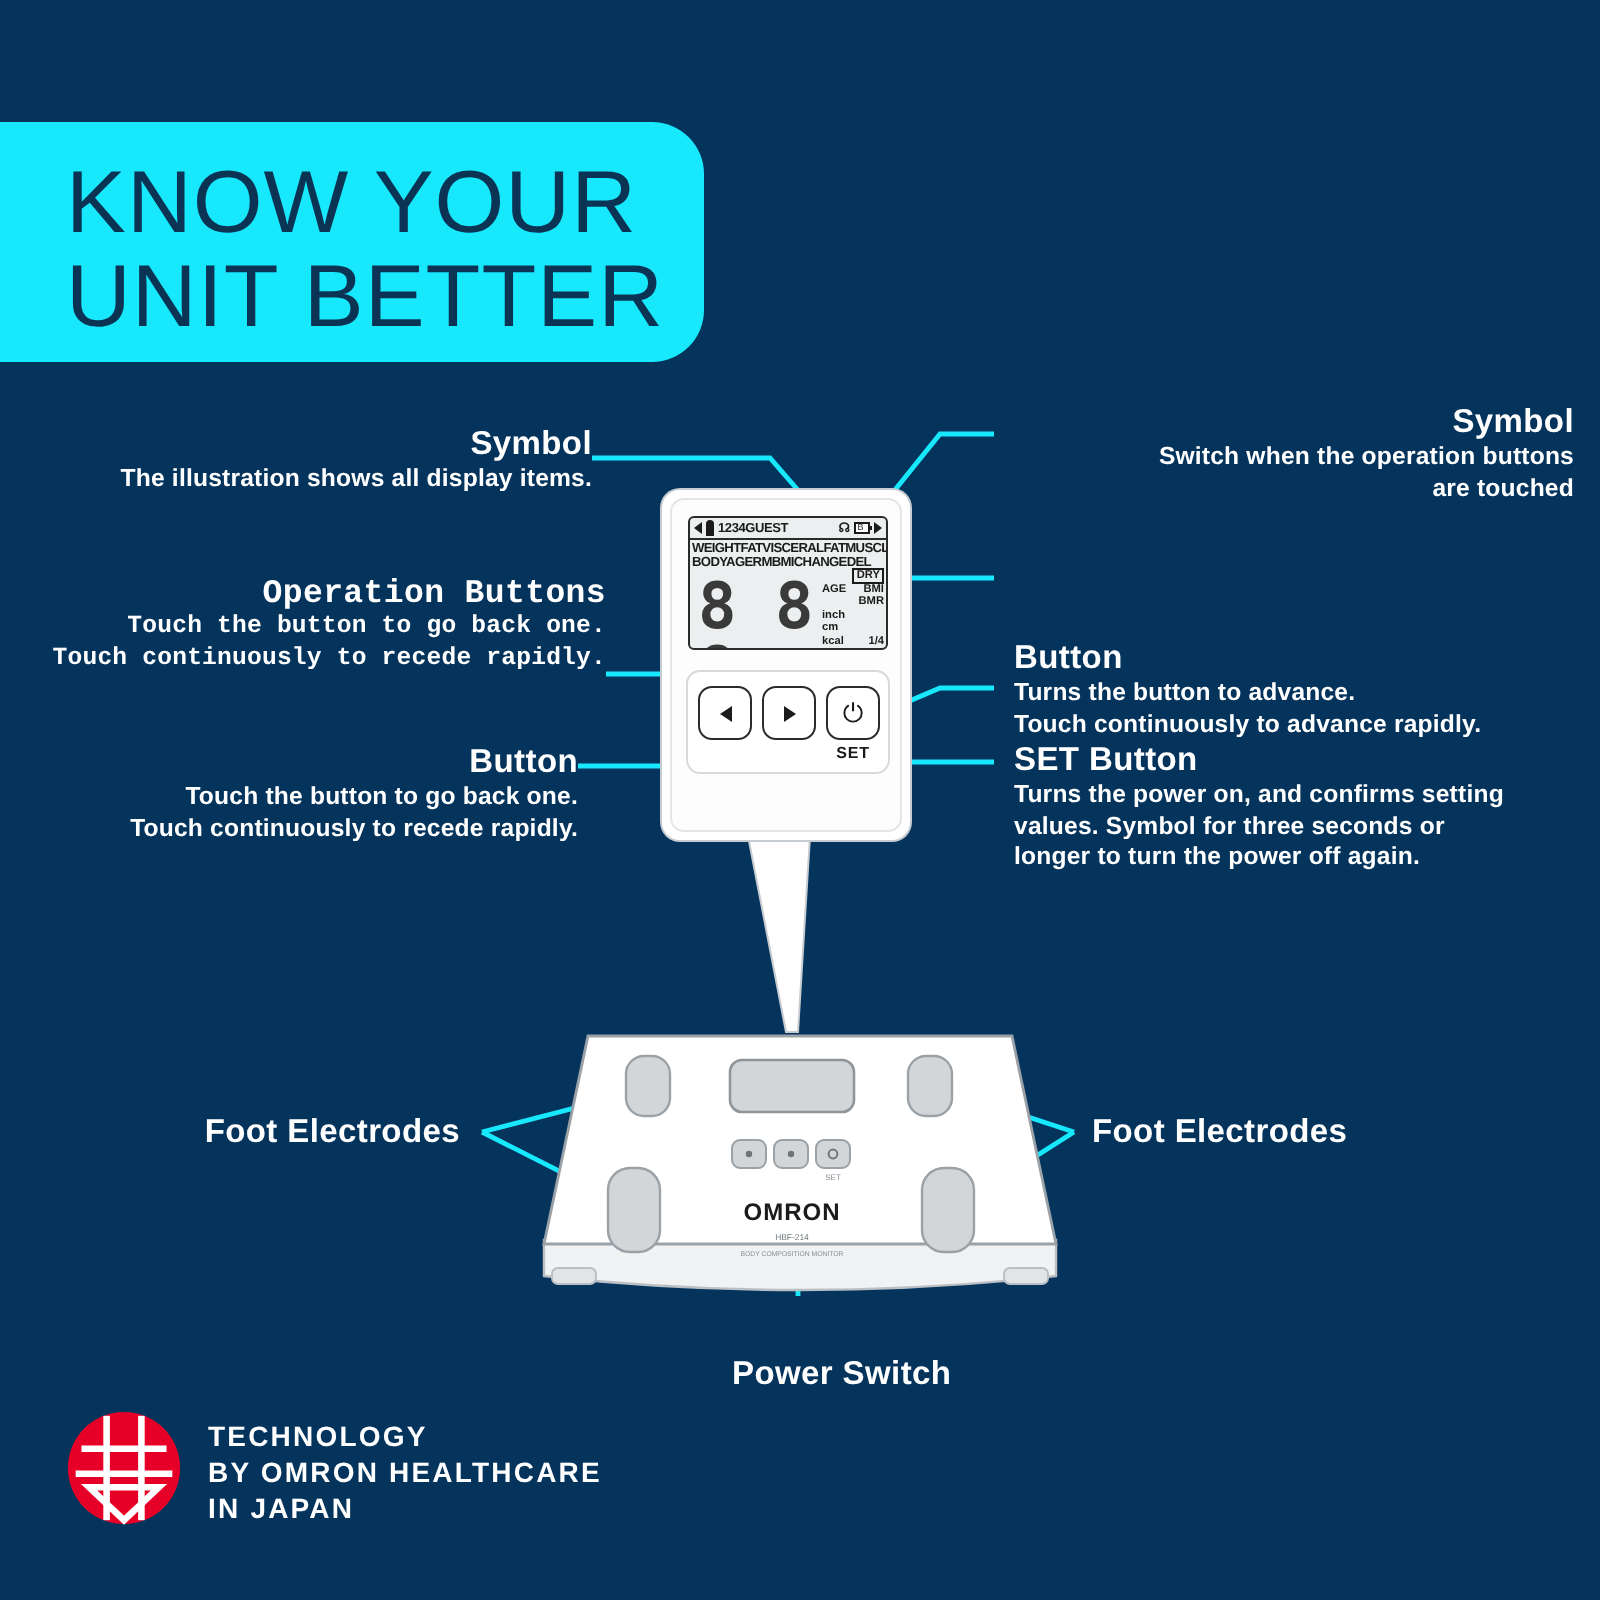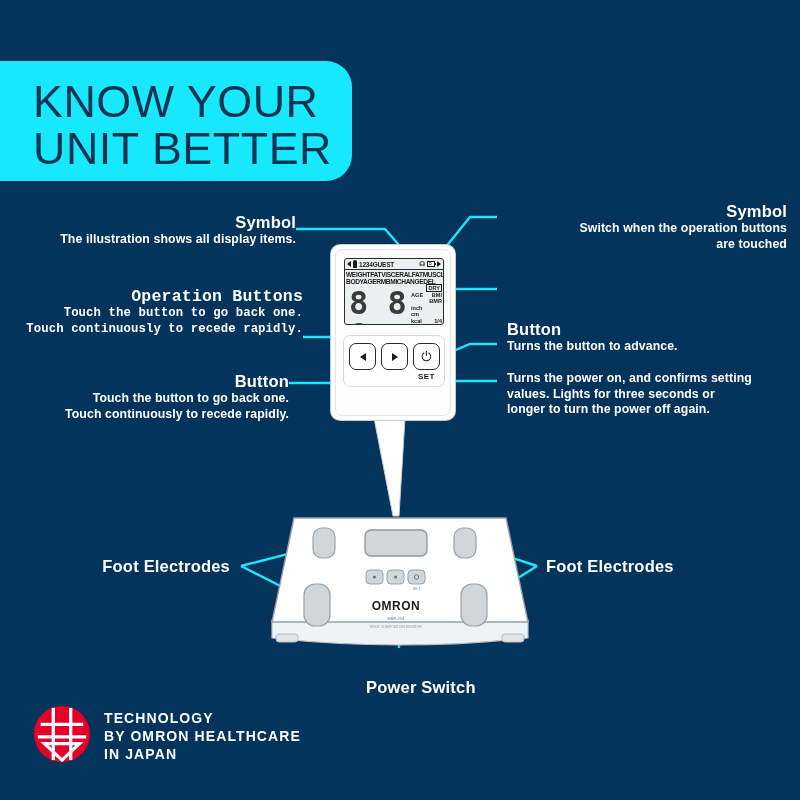--- a/index.html
+++ b/index.html
@@ -193,25 +193,27 @@
   <div class="callout left-align" style="left:507px;top:202px;width:280px;text-align:right;">
     <div class="c-title">Symbol</div>
     <div class="c-body">Switch when the operation buttons</div>
     <div class="c-body">are touched</div>
   </div>
 
 
   <div class="callout left-align" style="left:507px;top:320px;width:285px;">
     <div class="c-title">Button</div>
     <div class="c-body">Turns the button to advance.</div>
+    <div class="c-body">Touch continuously to advance rapidly.</div>
   </div>
 
   <div class="callout left-align" style="left:507px;top:371px;width:288px;">
+    <div class="c-title">SET Button</div>
     <div class="c-body">Turns the power on, and confirms setting</div>
-    <div class="c-body">values. Lights for three seconds or</div>
+    <div class="c-body">values. Symbol for three seconds or</div>
     <div class="c-body">longer to turn the power off again.</div>
   </div>
 
   <div class="callout left-align" style="left:546px;top:557px;width:200px;">
     <div class="c-title">Foot Electrodes</div>
   </div>
 
   <div class="callout left-align" style="left:366px;top:654px;width:200px;margin-top:24px;">
     <div class="c-title">Power Switch</div>
   </div>

